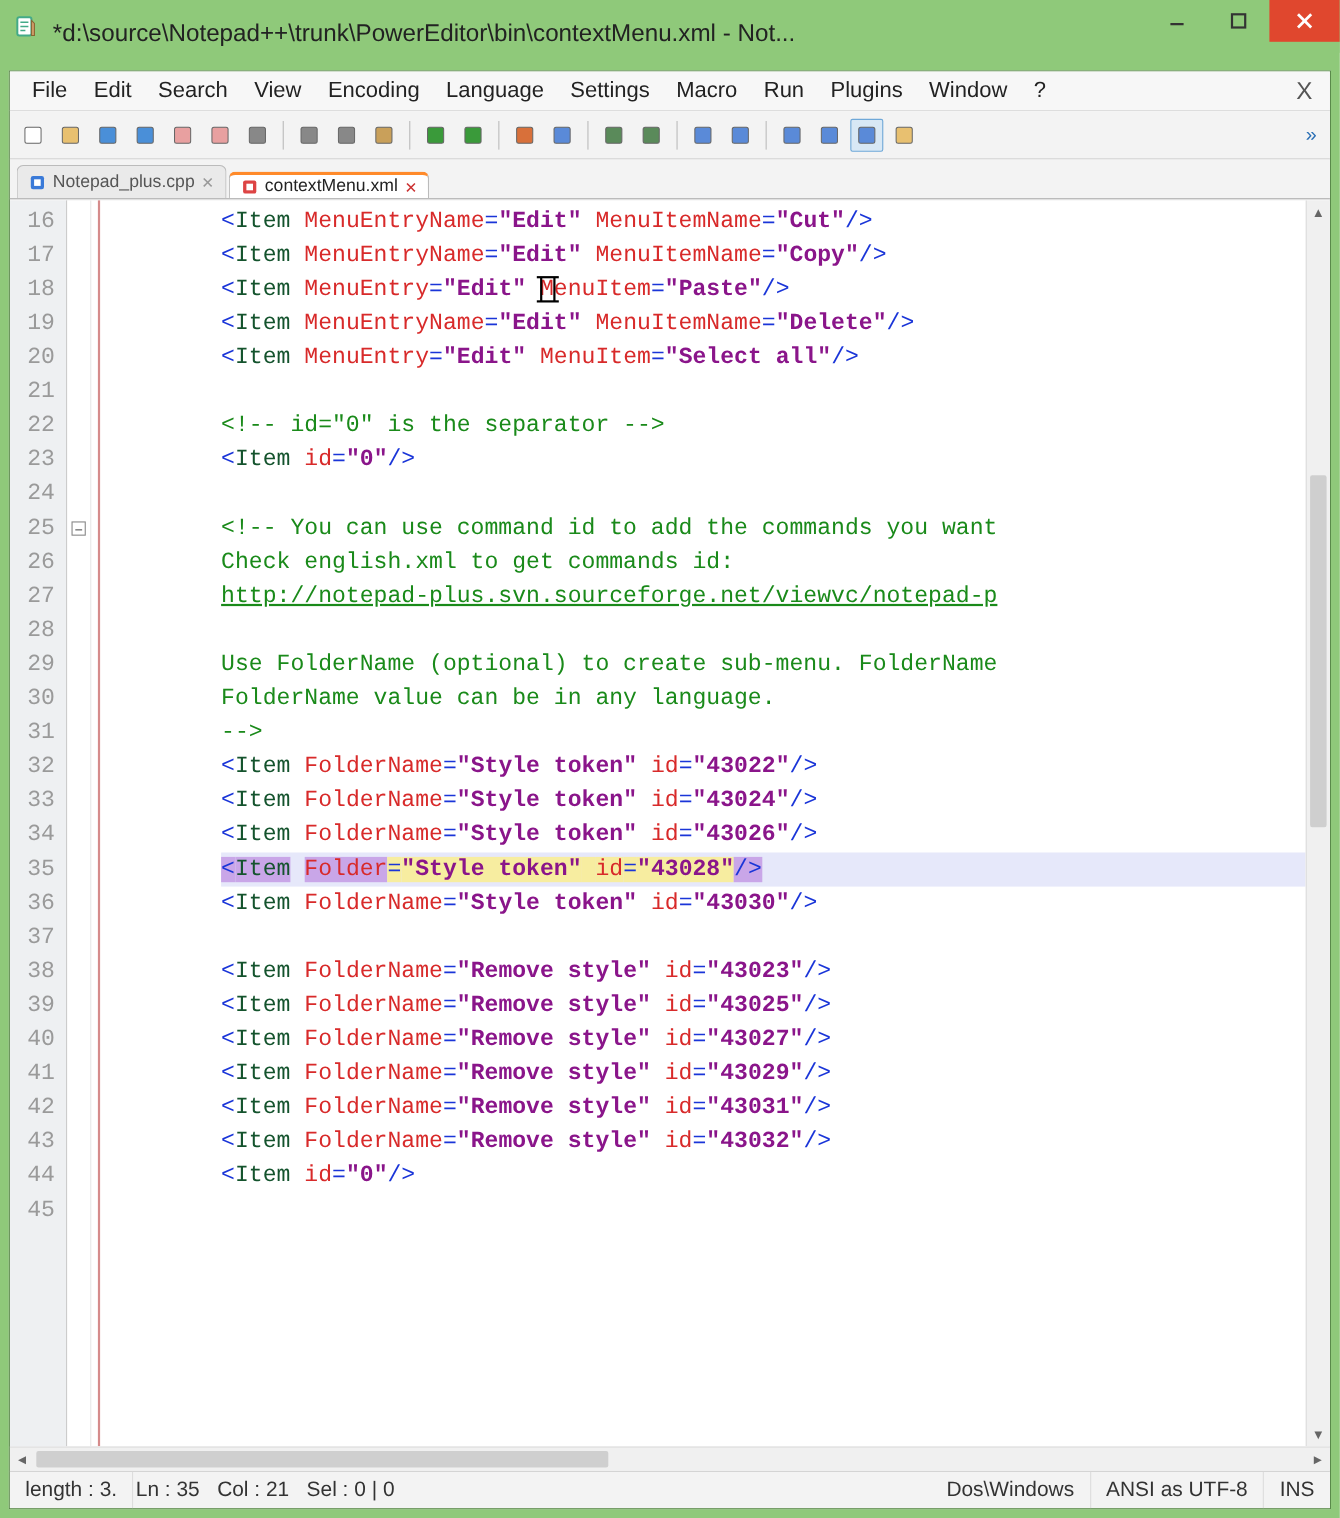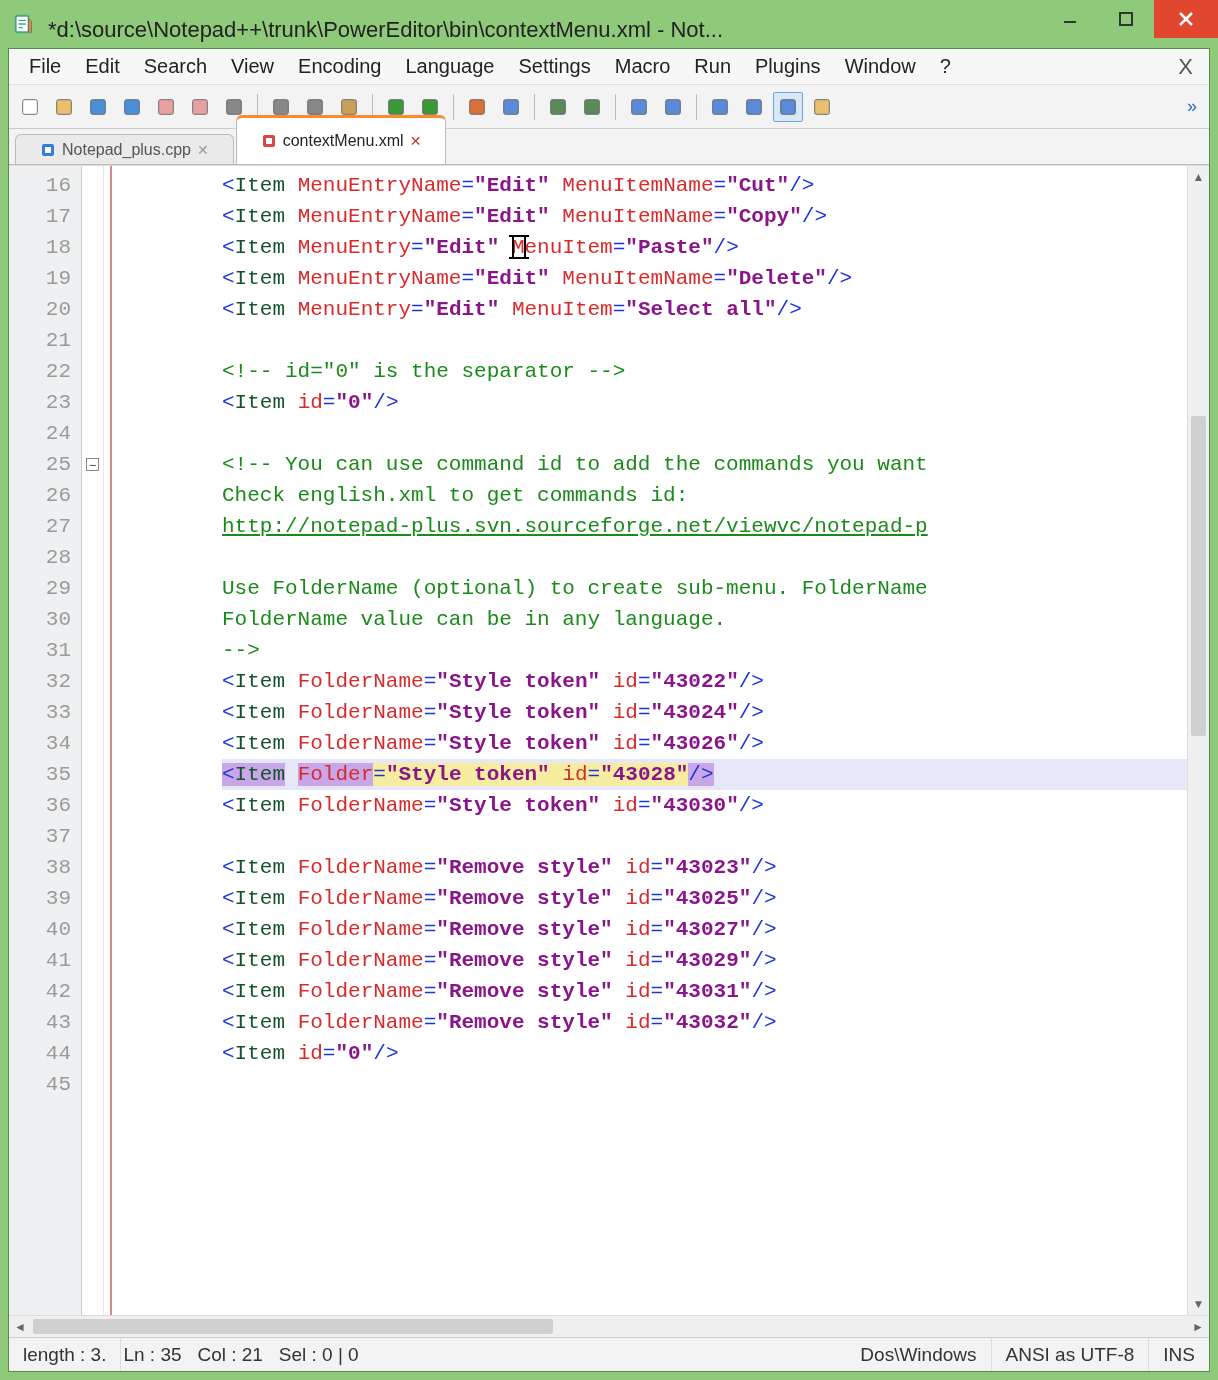--- a/index.html
+++ b/index.html
@@ -40,21 +40,21 @@
     display: flex; align-items: center; justify-content: center;
     font-size: 20px;
   }
   .titlebar .winbtn.close {
     background: #e0472e;
     color: #fff;
     width: 64px;
   }
   
   .app-area {
-    margin: 0 8px 8px 8px;
+    margin: 16px 8px 8px 8px;
     flex: 1;
     background: #fff;
     display: flex;
     flex-direction: column;
     border: 1px solid #5a8a4a;
     min-height: 0;
   }
   
   .menubar {
     height: 36px;
@@ -99,36 +99,36 @@
     background: #f3f3f3;
     display: flex;
     align-items: flex-end;
     padding: 0 6px;
     border-bottom: 1px solid #bbb;
   }
   .tab {
     display: flex;
     align-items: center;
     height: 30px;
-    padding: 0 24px;
+    padding: 0 10px;
     background: #eaeaea;
     border: 1px solid #bbb;
     border-bottom: none;
     border-radius: 6px 6px 0 0;
     margin-right: 2px;
     font-size: 16px;
     color: #555;
     gap: 6px;
     position: relative;
   }
   .tab.active {
     background: #fff;
     color: #222;
     border-top: 3px solid #ff8a2a;
-    height: 49px;
+    height: 24px;
   }
   .tab .tab-icon {
     width: 16px; height: 16px;
     display: inline-flex; align-items: center; justify-content: center;
   }
   .tab .tab-close { font-size: 14px; color: #999; }
   .tab.active .tab-close { color: #c33; }
   .tab .tab-icon.saved { color:#2a6fb5; }
   .tab .tab-icon.unsaved { color:#d33; }
   
@@ -145,21 +145,21 @@
     flex-direction: column;
     min-width: 0;
   }
   .editor-scroll {
     flex:1;
     display:flex;
     overflow:hidden;
     min-height:0;
   }
   .gutter {
-    width: 73px;
+    width: 52px;
     background: #eef0f2;
     border-right: 1px solid #ccc;
     font-family: Consolas, "Courier New", monospace;
     font-size: 21px;
     color: #9a9a9a;
     text-align: right;
     padding-top: 4px;
   }
   .gutter .ln { height: 31px; line-height: 31px; padding-right: 10px;}
   .foldcol {

